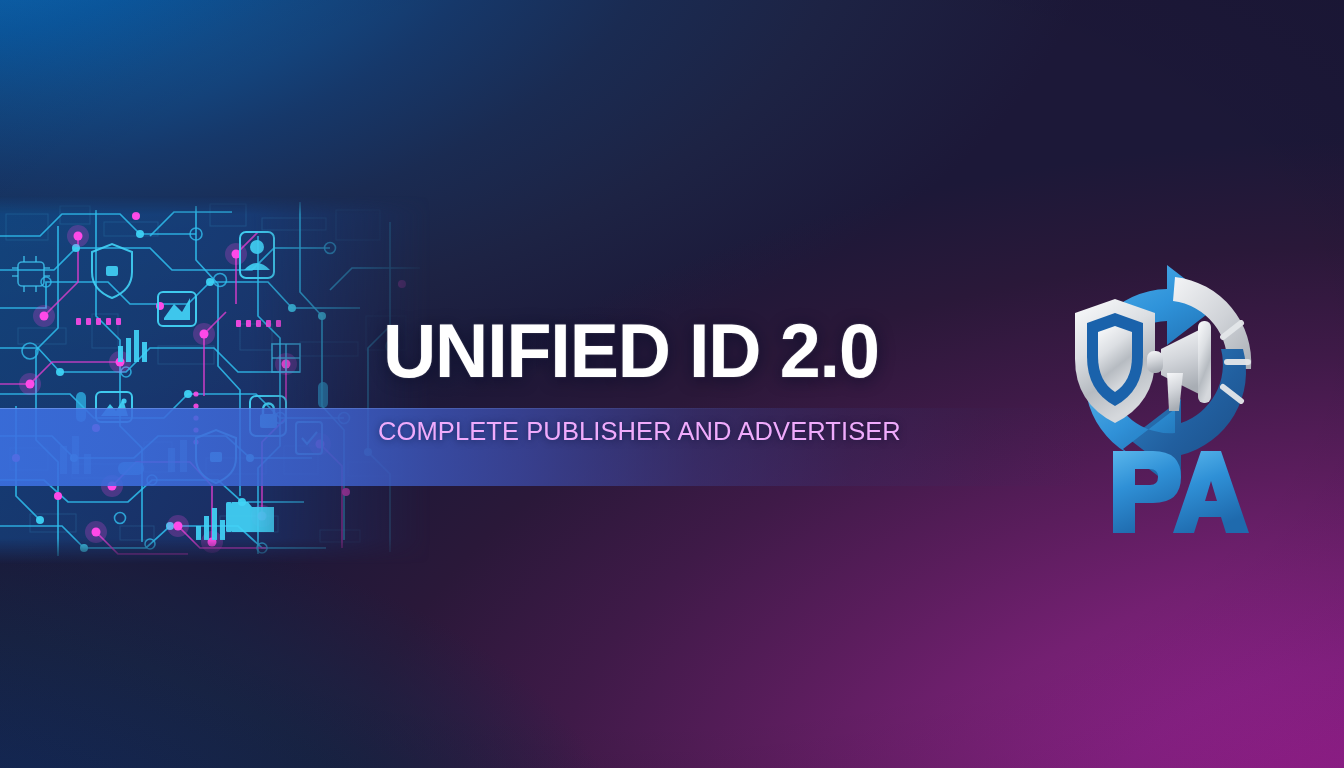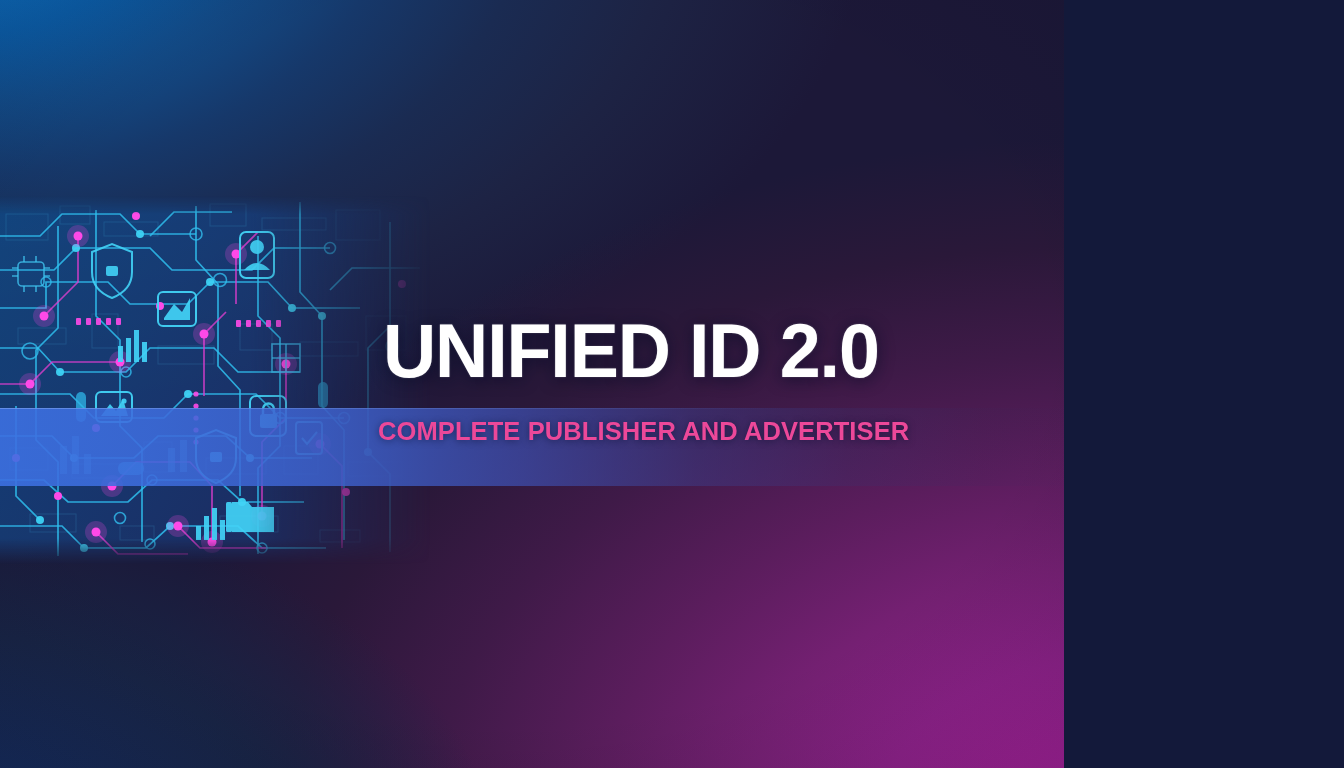--- a/index.html
+++ b/index.html
@@ -2,21 +2,21 @@
 <html><head>
 <meta charset="utf-8">
 <title>Unified ID 2.0 Banner</title>
 <style>
   * { margin:0; padding:0; box-sizing:border-box; }
   html,body { width:1344px; height:768px; overflow:hidden; background:#13193a; }
   body { font-family:"Liberation Sans", sans-serif; }
 
   #banner {
     position:relative;
-    width:1064px; height:768px;
+    width:1344px; height:768px;
     overflow:hidden;
   }
 
   
   .bg-base {
     position:absolute; inset:0;
     background:#1c1838;
   }
   .bg-blue-tl {
     position:absolute; inset:0;
@@ -95,24 +95,24 @@
     content:"";
     position:absolute; left:0; right:0; top:0; height:1px;
     background:linear-gradient(to right, rgba(150,185,255,.45), rgba(150,185,255,0) 72%);
   }
 
   #subtitle {
     position:absolute;
     left:378px; top:415px;
     width:640px;
     font-size:25.5px;
-    font-weight:bold;
+    font-weight:normal;
     letter-spacing:.1px;
     line-height:33px;
-    color:#ec4899;
+    color:#f0abfc;
     text-shadow:0 1px 7px rgba(8,14,44,.55);
   }
   #subtitle .l2 { display:block; padding-left:11px; }
 
   
   #logo {
     position:absolute;
     left:1055px; top:243px;
     width:215px; height:290px;
   }

